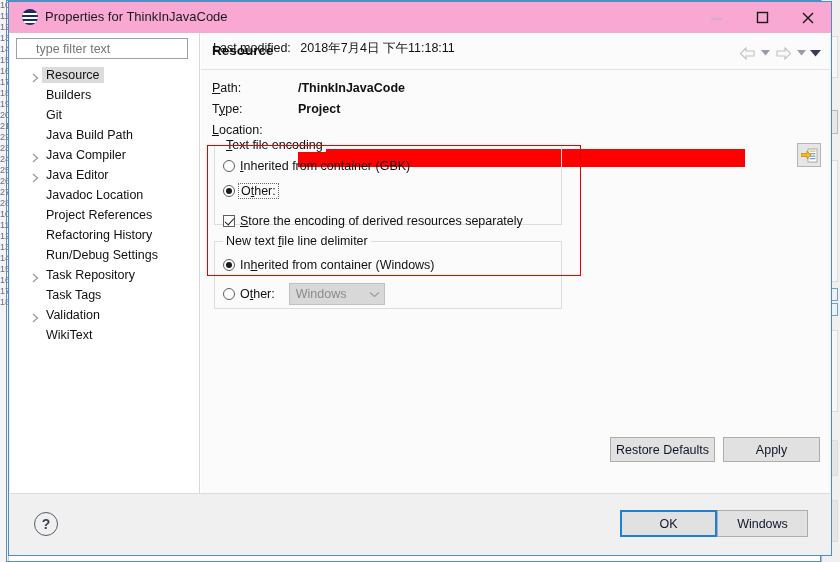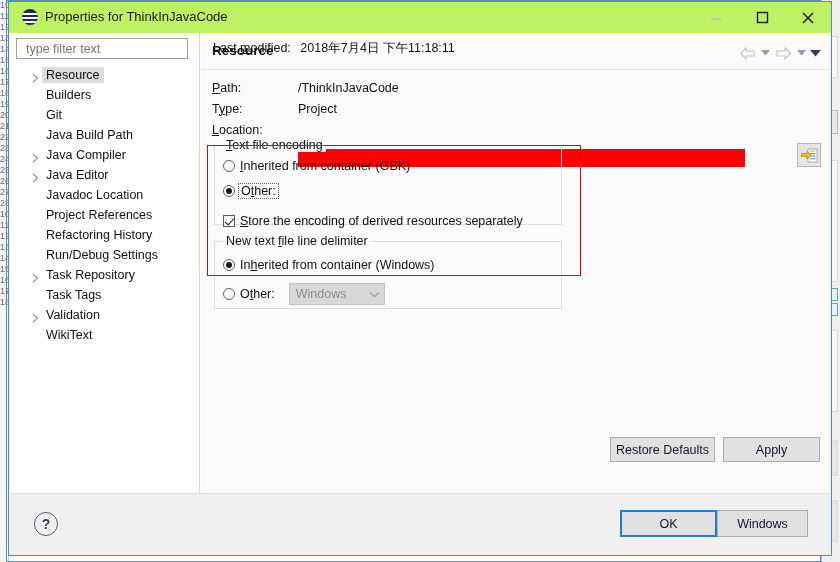--- a/index.html
+++ b/index.html
@@ -24,58 +24,58 @@
   }
   #bg .rp-block{position:absolute;left:1px;right:2px;border:1px solid #dcdcdc;background:#f7f7f7;}
   #bg .rp-ico{position:absolute;left:2px;width:12px;height:11px;border:1px solid #6f9fcf;background:#eaf2fb;}
   #bg .outer-frame{position:absolute;left:6px;top:0;right:19px;bottom:0;border:1px solid #5a8ec0;}
   
   #dialog{
     position:absolute;left:8px;top:1px;width:824px;height:555px;
     background:#f0f0f0;border:1px solid #4a8ec2;box-sizing:border-box;
   }
   .titlebar{
-    height:31px;background:#bef264;position:relative;
+    height:31px;background:#f9a8d4;position:relative;
     border-bottom:1px solid #ffffff;
   }
   .tb-icon{
     position:absolute;left:13px;top:7px;width:16px;height:16px;border-radius:50%;
     background:#1c2b63;overflow:hidden;
   }
   .tb-icon i{position:absolute;left:0;right:0;height:2px;background:#ffffff;display:block;}
   .tb-icon i.a{top:4px;} .tb-icon i.b{top:8px;} .tb-icon i.c{top:12px;}
   .tb-title{position:absolute;left:36px;top:7px;font-size:13px;color:#1a1a1a;}
   .tb-btns{position:absolute;right:0;top:0;height:31px;display:flex;}
   .tb-btn{width:46px;height:31px;display:flex;align-items:center;justify-content:center;}
   .tb-btn svg{display:block;}
   
   .dlg-body{position:absolute;left:1px;right:1px;top:31px;height:462px;background:#ffffff;}
   .left-col{position:absolute;left:0;top:0;width:189px;height:462px;background:#ffffff;}
   .filterbox{
     position:absolute;left:6px;top:5px;width:172px;height:21px;
     border:1px solid #a0a0a0;background:#fff;box-sizing:border-box;
-    font-size:12.5px;color:#6f6f6f;padding:2px 9px;
+    font-size:12.5px;color:#6f6f6f;padding:2px 19px;
     font-family:"Liberation Sans", sans-serif;
   }
   .tree{position:absolute;left:0;top:32px;width:189px;}
   .tnode{height:20px;line-height:20px;position:relative;padding-left:36px;font-size:12.5px;color:#111;white-space:nowrap;}
   .tnode.sel > .tlabel{background:#dcdcdc;padding:1px 4px;margin-left:-4px;}
   .tnode .arrow{position:absolute;left:22px;top:0;height:20px;width:10px;color:#8e8e8e;font-size:10px;line-height:20px;}
   .tnode .arrow svg{position:relative;top:5px;}
   .divider{position:absolute;left:189px;top:0;width:1px;height:462px;background:#d8d8d8;}
   .right-col{position:absolute;left:191px;top:0;right:0;height:462px;background:#fbfbfb;}
   .page-title{position:absolute;left:11px;top:10px;font-size:13.5px;font-weight:bold;color:#111;}
   .navbar{position:absolute;right:8px;top:11px;display:flex;align-items:center;gap:1px;}
   .navbtn{width:21px;height:18px;display:flex;align-items:center;justify-content:center;}
   .navcaret{width:13px;height:18px;display:flex;align-items:center;justify-content:center;}
   .hr-title{position:absolute;left:0;right:0;top:36px;height:1px;background:#e2e2e2;}
   .fields{position:absolute;left:11px;top:44px;}
   .frow{height:21px;display:flex;align-items:center;font-size:12.5px;}
   .flabel{width:86px;color:#111;}
-  .fvalue{color:#111;}
+  .fvalue{color:#111;font-weight:bold;}
   u.ul{text-decoration:underline;}
   .redbar{
     position:absolute;left:97px;top:116px;width:447px;height:18px;background:#fe0000;
   }
   .loc-btn{
     position:absolute;right:9px;top:110px;width:24px;height:24px;
     background:#e6e6e6;border:1px solid #b4b4b4;box-sizing:border-box;
     display:flex;align-items:center;justify-content:center;
   }
   

